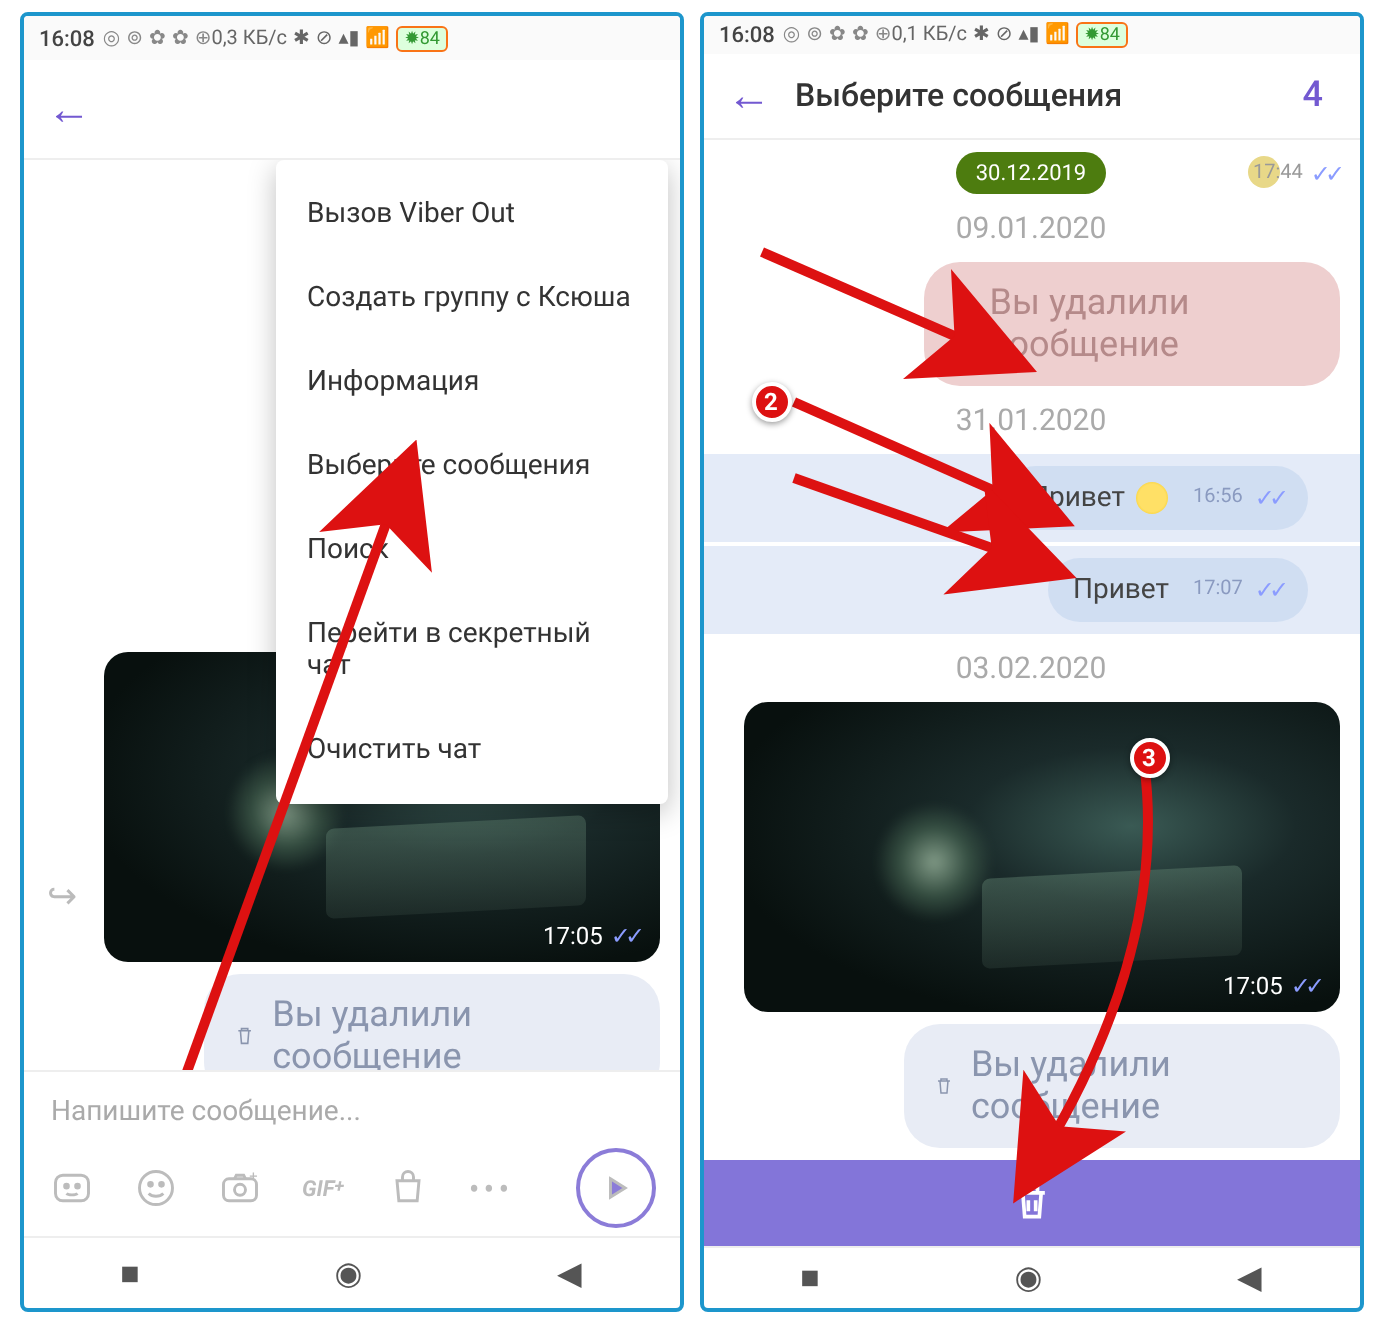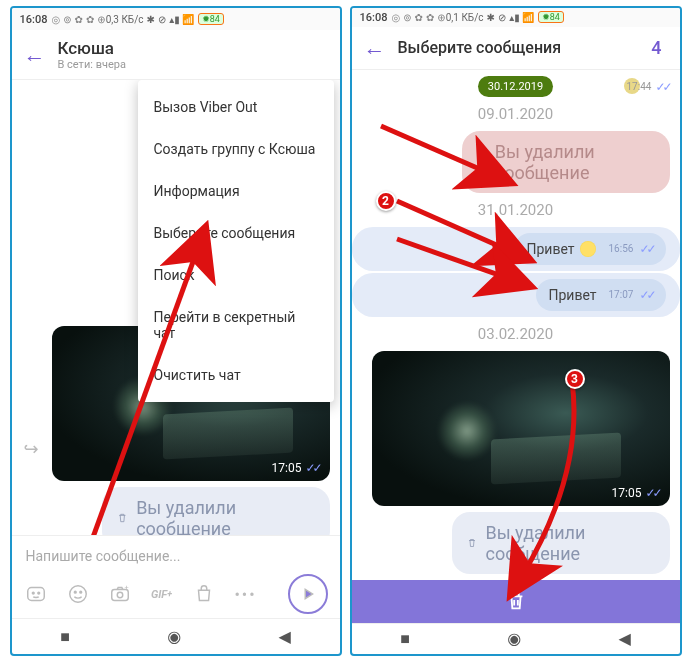--- a/index.html
+++ b/index.html
@@ -86,21 +86,21 @@
   .date-chip {
     background: #4d7c0f; color: #fff; font-size: 11px; padding: 4px 10px;
     border-radius: 12px; margin: 6px auto; width: fit-content;
   }
   .date-text { text-align: center; color: #aaa; font-size: 15px; margin: 8px 0; }
   .msg-out {
     margin: 3px 10px 3px auto; background: #d0def2; border-radius: 16px;
     padding: 8px 12px; font-size: 14px; color: #444; width: fit-content; max-width: 230px;
     display: flex; gap: 6px; align-items: center;
   }
-  .row-sel { background: #e4ebf8; padding: 3px 4px; border-radius: 21px; }
+  .row-sel { background: #e4ebf8; padding: 3px 16px; }
   .msg-time { font-size: 10px; color: #8a9ac0; margin-left:6px; }
   .emoji { width:16px; height:16px; background: radial-gradient(circle,#ffe066 60%,#f0c000 100%); border-radius:50%; position:relative; }
   .bottom-delete {
     height: 50px; background: #8375d9; display:flex; align-items:center; justify-content:center;
   }
   .bottom-delete svg { width:22px; height:22px; stroke:#fff; fill:none; stroke-width:2; }
   .mini-time-top {
     position:absolute; right:10px; top:4px; font-size:10px; color:#999; display:flex; gap:4px; align-items:center;
   }
   .avatar-dot {
@@ -138,24 +138,20 @@
       <span>✱</span>
           <span>⊘</span>
           <span>▴▮</span>
           <span>📶</span>
       <span class="battery">✹<span>84</span></span>
     </div>
   </div>
 
   <div class="header">
     <span class="back-arrow">←</span>
-    <div class="hdr-title">
-      <div class="name">Ксюша</div>
-      <div class="status">В сети: вчера</div>
-    </div>
   </div>
 
   <div class="body">
     <div class="menu">
       <div class="menu-item">Вызов Viber Out</div>
       <div class="menu-item">Создать группу с Ксюша</div>
       <div class="menu-item">Информация</div>
       <div class="menu-item">Выберите сообщения</div>
       <div class="menu-item">Поиск</div>
       <div class="menu-item">Перейти в секретный чат</div>

